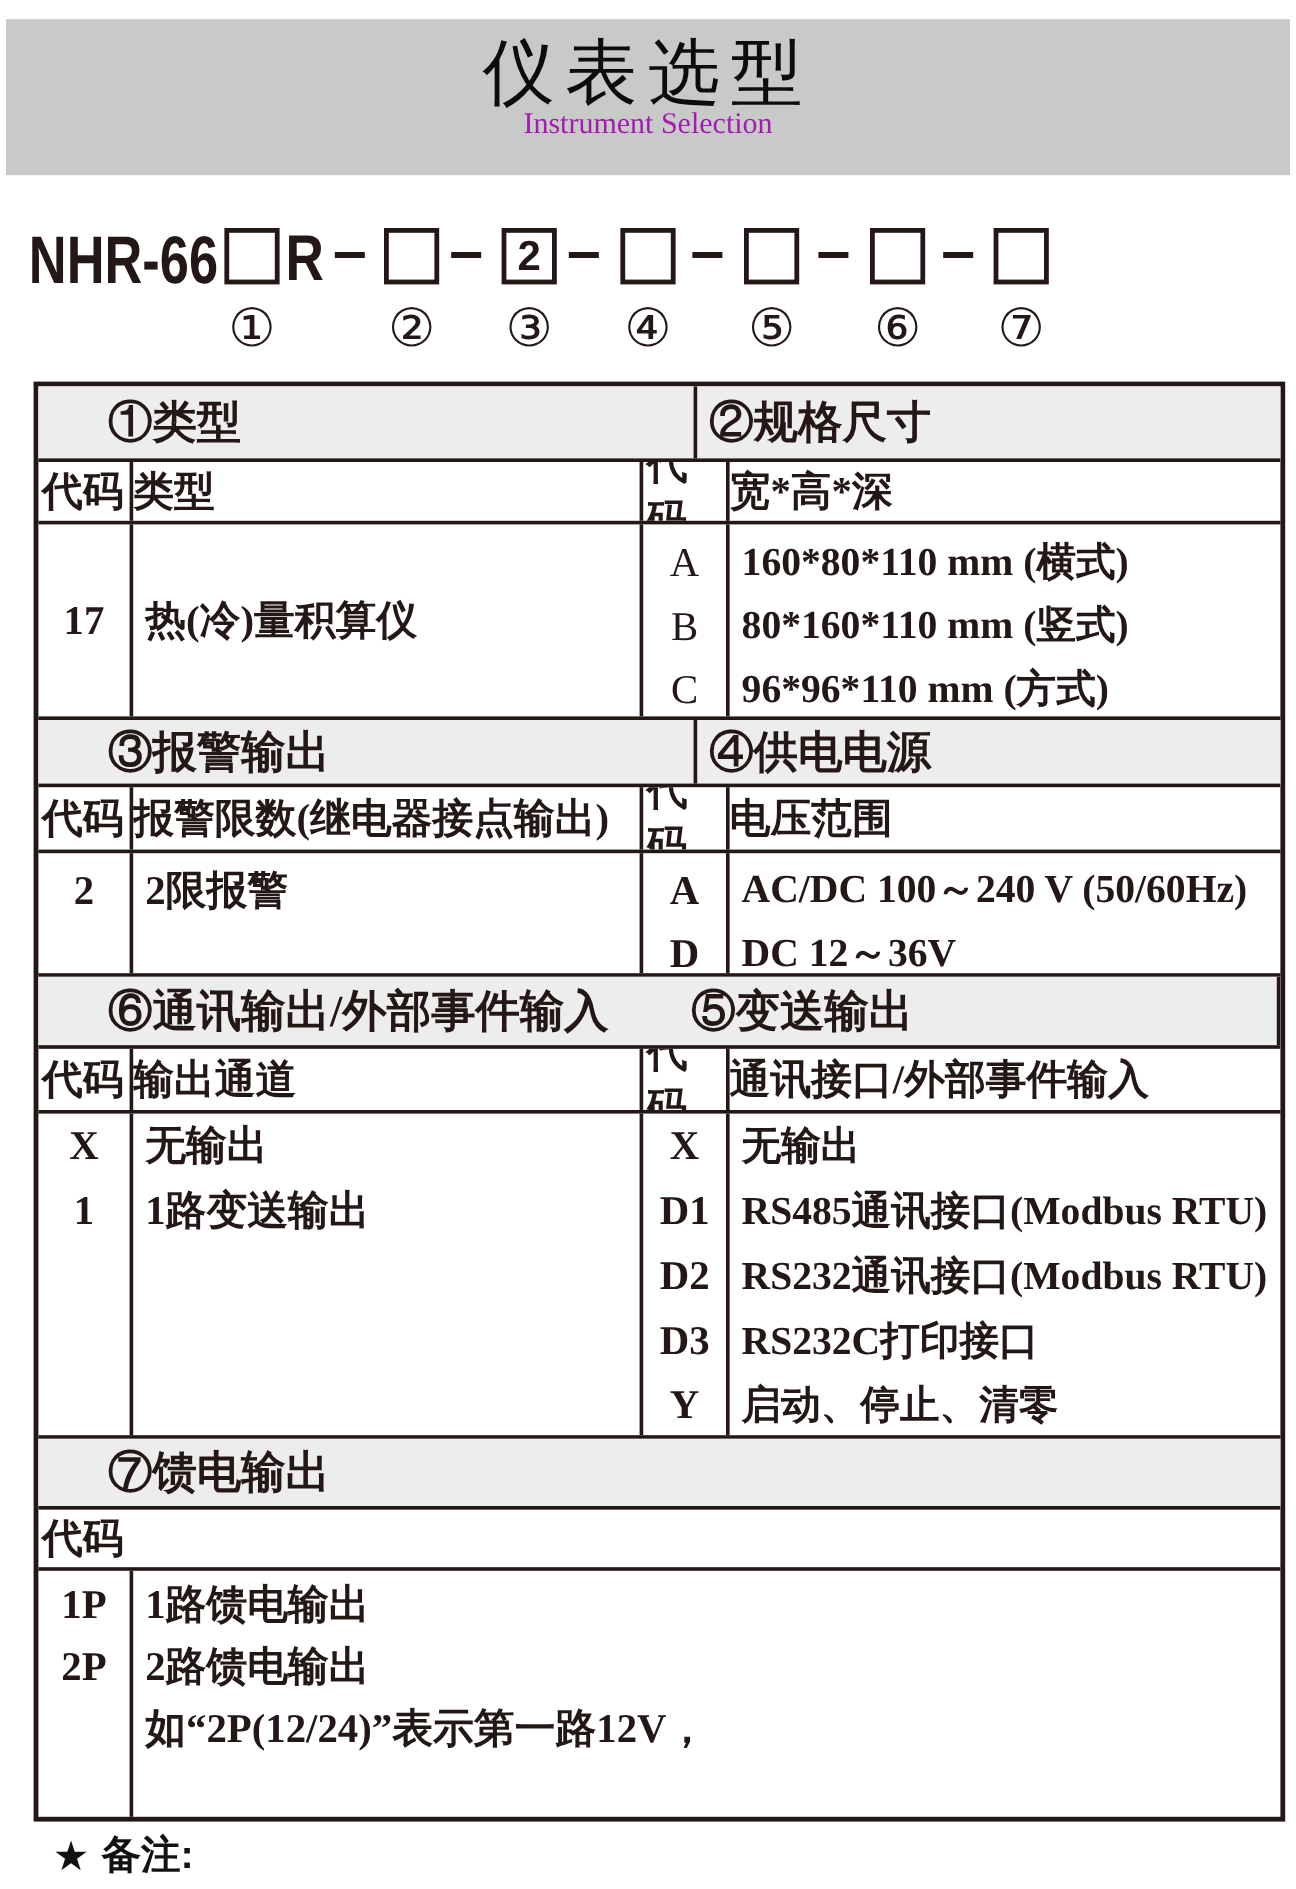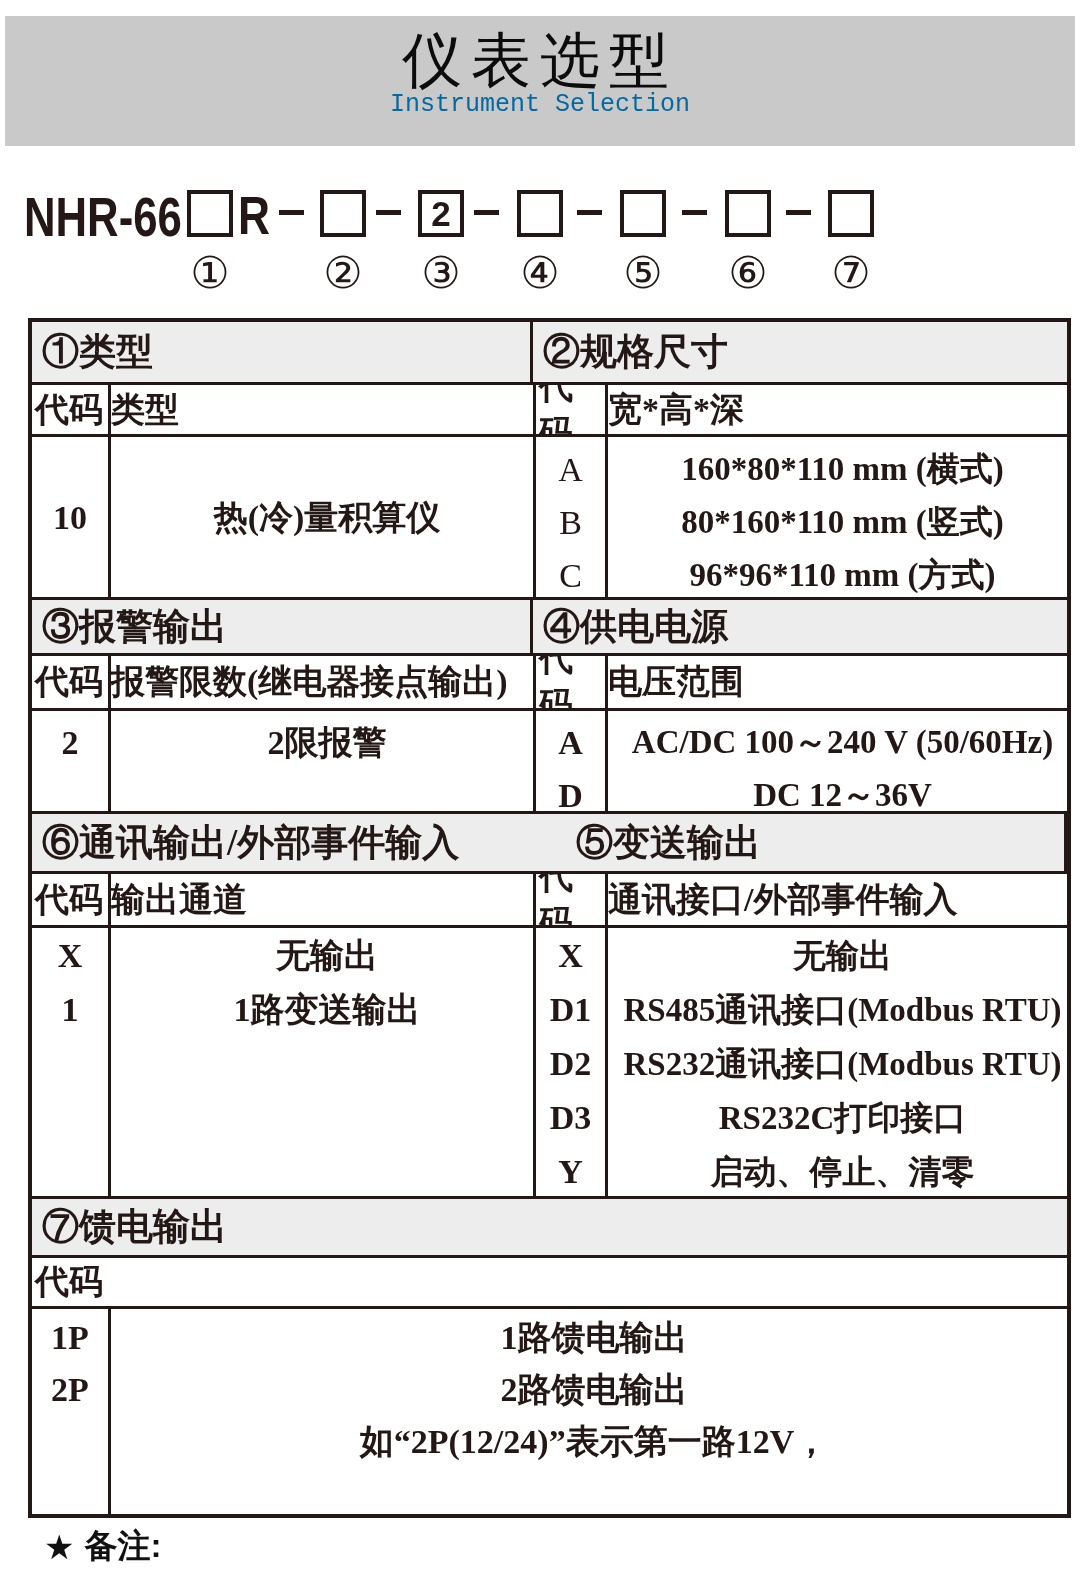--- a/index.html
+++ b/index.html
@@ -2,21 +2,21 @@
 <html><head>
 <meta charset="utf-8">
 <style>
   html,body{margin:0;padding:0;background:#ffffff;}
   .page{position:relative;width:1080px;height:1574px;background:#fff;overflow:hidden;
         color:#231815;font-family:"Liberation Serif","DejaVu Serif",serif;}
   
   .banner{position:absolute;left:5px;top:16px;width:1070px;height:130px;background:#c9c9c9;text-align:center;}
   .banner-title{margin-top:12px;font-family:"Liberation Sans","DejaVu Sans",sans-serif;
 ая                font-weight:bold;font-size:60px;letter-spacing:9px;color:#0c0c0c;line-height:1.1;}
-  .banner-sub{font-family:Liberation Mono, monospace;font-size:25px;color:#0369a1;margin-top:-4px;}
+  .banner-sub{font-family:Liberation Serif, serif;font-size:25px;color:#a21caf;margin-top:-4px;}
   
   .model{position:absolute;left:0;top:0;width:1080px;height:310px;}
   .m-prefix{position:absolute;left:24px;top:184px;font-family:"Liberation Sans","DejaVu Sans",sans-serif;
             font-weight:bold;font-size:56px;transform:scaleX(.78);transform-origin:left center;white-space:nowrap;}
   .m-r{position:absolute;left:238px;top:184px;font-family:"Liberation Sans","DejaVu Sans",sans-serif;
        font-weight:bold;font-size:54px;transform:scaleX(.82);transform-origin:left center;}
   .mbox{position:absolute;top:190px;width:46px;height:47px;border:4px solid #231815;box-sizing:border-box;
         display:flex;align-items:center;justify-content:center;}
   .mbox span{font-family:"Liberation Sans","DejaVu Sans",sans-serif;font-size:35px;font-weight:600;}
   .mdash{position:absolute;top:210px;width:25px;height:5px;background:#231815;}
@@ -26,30 +26,30 @@
   .tbl{position:absolute;left:28px;top:318px;width:1043px;border:4px solid #231815;box-sizing:border-box;}
   .row{display:flex;border-bottom:3px solid #231815;box-sizing:border-box;}
   .row.last{border-bottom:none;}
   .cell{box-sizing:border-box;overflow:hidden;}
   .c-code1{width:76px;}
   .c-desc1{width:425px;border-left:3px solid #231815;}
   .c-code2{width:72px;border-left:3px solid #231815;}
   .c-desc2{flex:1;border-left:3px solid #231815;}
   .hdr-left{width:501px;border-right:3px solid #231815;}
   .hdr-right{flex:1;}
-  .sec-hdr{background:#ededed;}
+  .sec-hdr{background:#ededed;padding-left:48px;}
   .sec-title{font-size:37px;font-weight:bold;padding:6px 0 0 10px;display:flex;align-items:center;height:100%;box-sizing:border-box;padding-top:0;}
   .mid{display:flex;flex-direction:column;justify-content:center;}
   .codehdr{font-size:34px;font-weight:bold;padding-left:3px;}
   .deschdr{font-size:34px;font-weight:bold;}
   .lines{display:flex;flex-direction:column;}
   .ln{line-height:53px;height:53px;font-size:34px;font-weight:bold;white-space:nowrap;}
   .c-desc2 .ln{font-size:33px;}
   .ctr{text-align:center;}
-  .pl{padding-left:10px;text-align:center;}
+  .pl{padding-left:10px;}
   .rg{font-weight:normal;}
   .pt6{padding-top:6px;} .pt5{padding-top:5px;} .pt1{padding-top:1px;} .pt3{padding-top:3px;}
   .ln54{height:54px;line-height:54px;} .ln52{height:52px;line-height:52px;}
   
   .note{position:absolute;left:44px;top:1524px;display:flex;align-items:center;
         font-family:"Liberation Sans","DejaVu Sans",sans-serif;font-size:33px;font-weight:bold;color:#111;}
   .star{font-size:34px;margin-right:10px;}
 </style>
 </head>
 <body>
@@ -100,21 +100,21 @@
 
     <div class="row" style="height:52px">
       <div class="cell c-code1 mid codehdr">代码</div>
       <div class="cell c-desc1 mid deschdr">类型</div>
       <div class="cell c-code2 mid codehdr">代码</div>
       <div class="cell c-desc2 mid deschdr">宽*高*深</div>
     </div>
 
     <div class="row" style="height:163px">
       <div class="cell c-code1 mid">
-          <div class="ln ctr">10</div>
+          <div class="ln ctr">17</div>
         </div>
       <div class="cell c-desc1 mid">
           <div class="ln pl">热(冷)量积算仪</div>
         </div>
       <div class="cell c-code2">
         <div class="lines pt6">
           <div class="ln ctr rg">A</div>
           <div class="ln ctr rg">B</div>
           <div class="ln ctr rg">C</div>
         </div>

